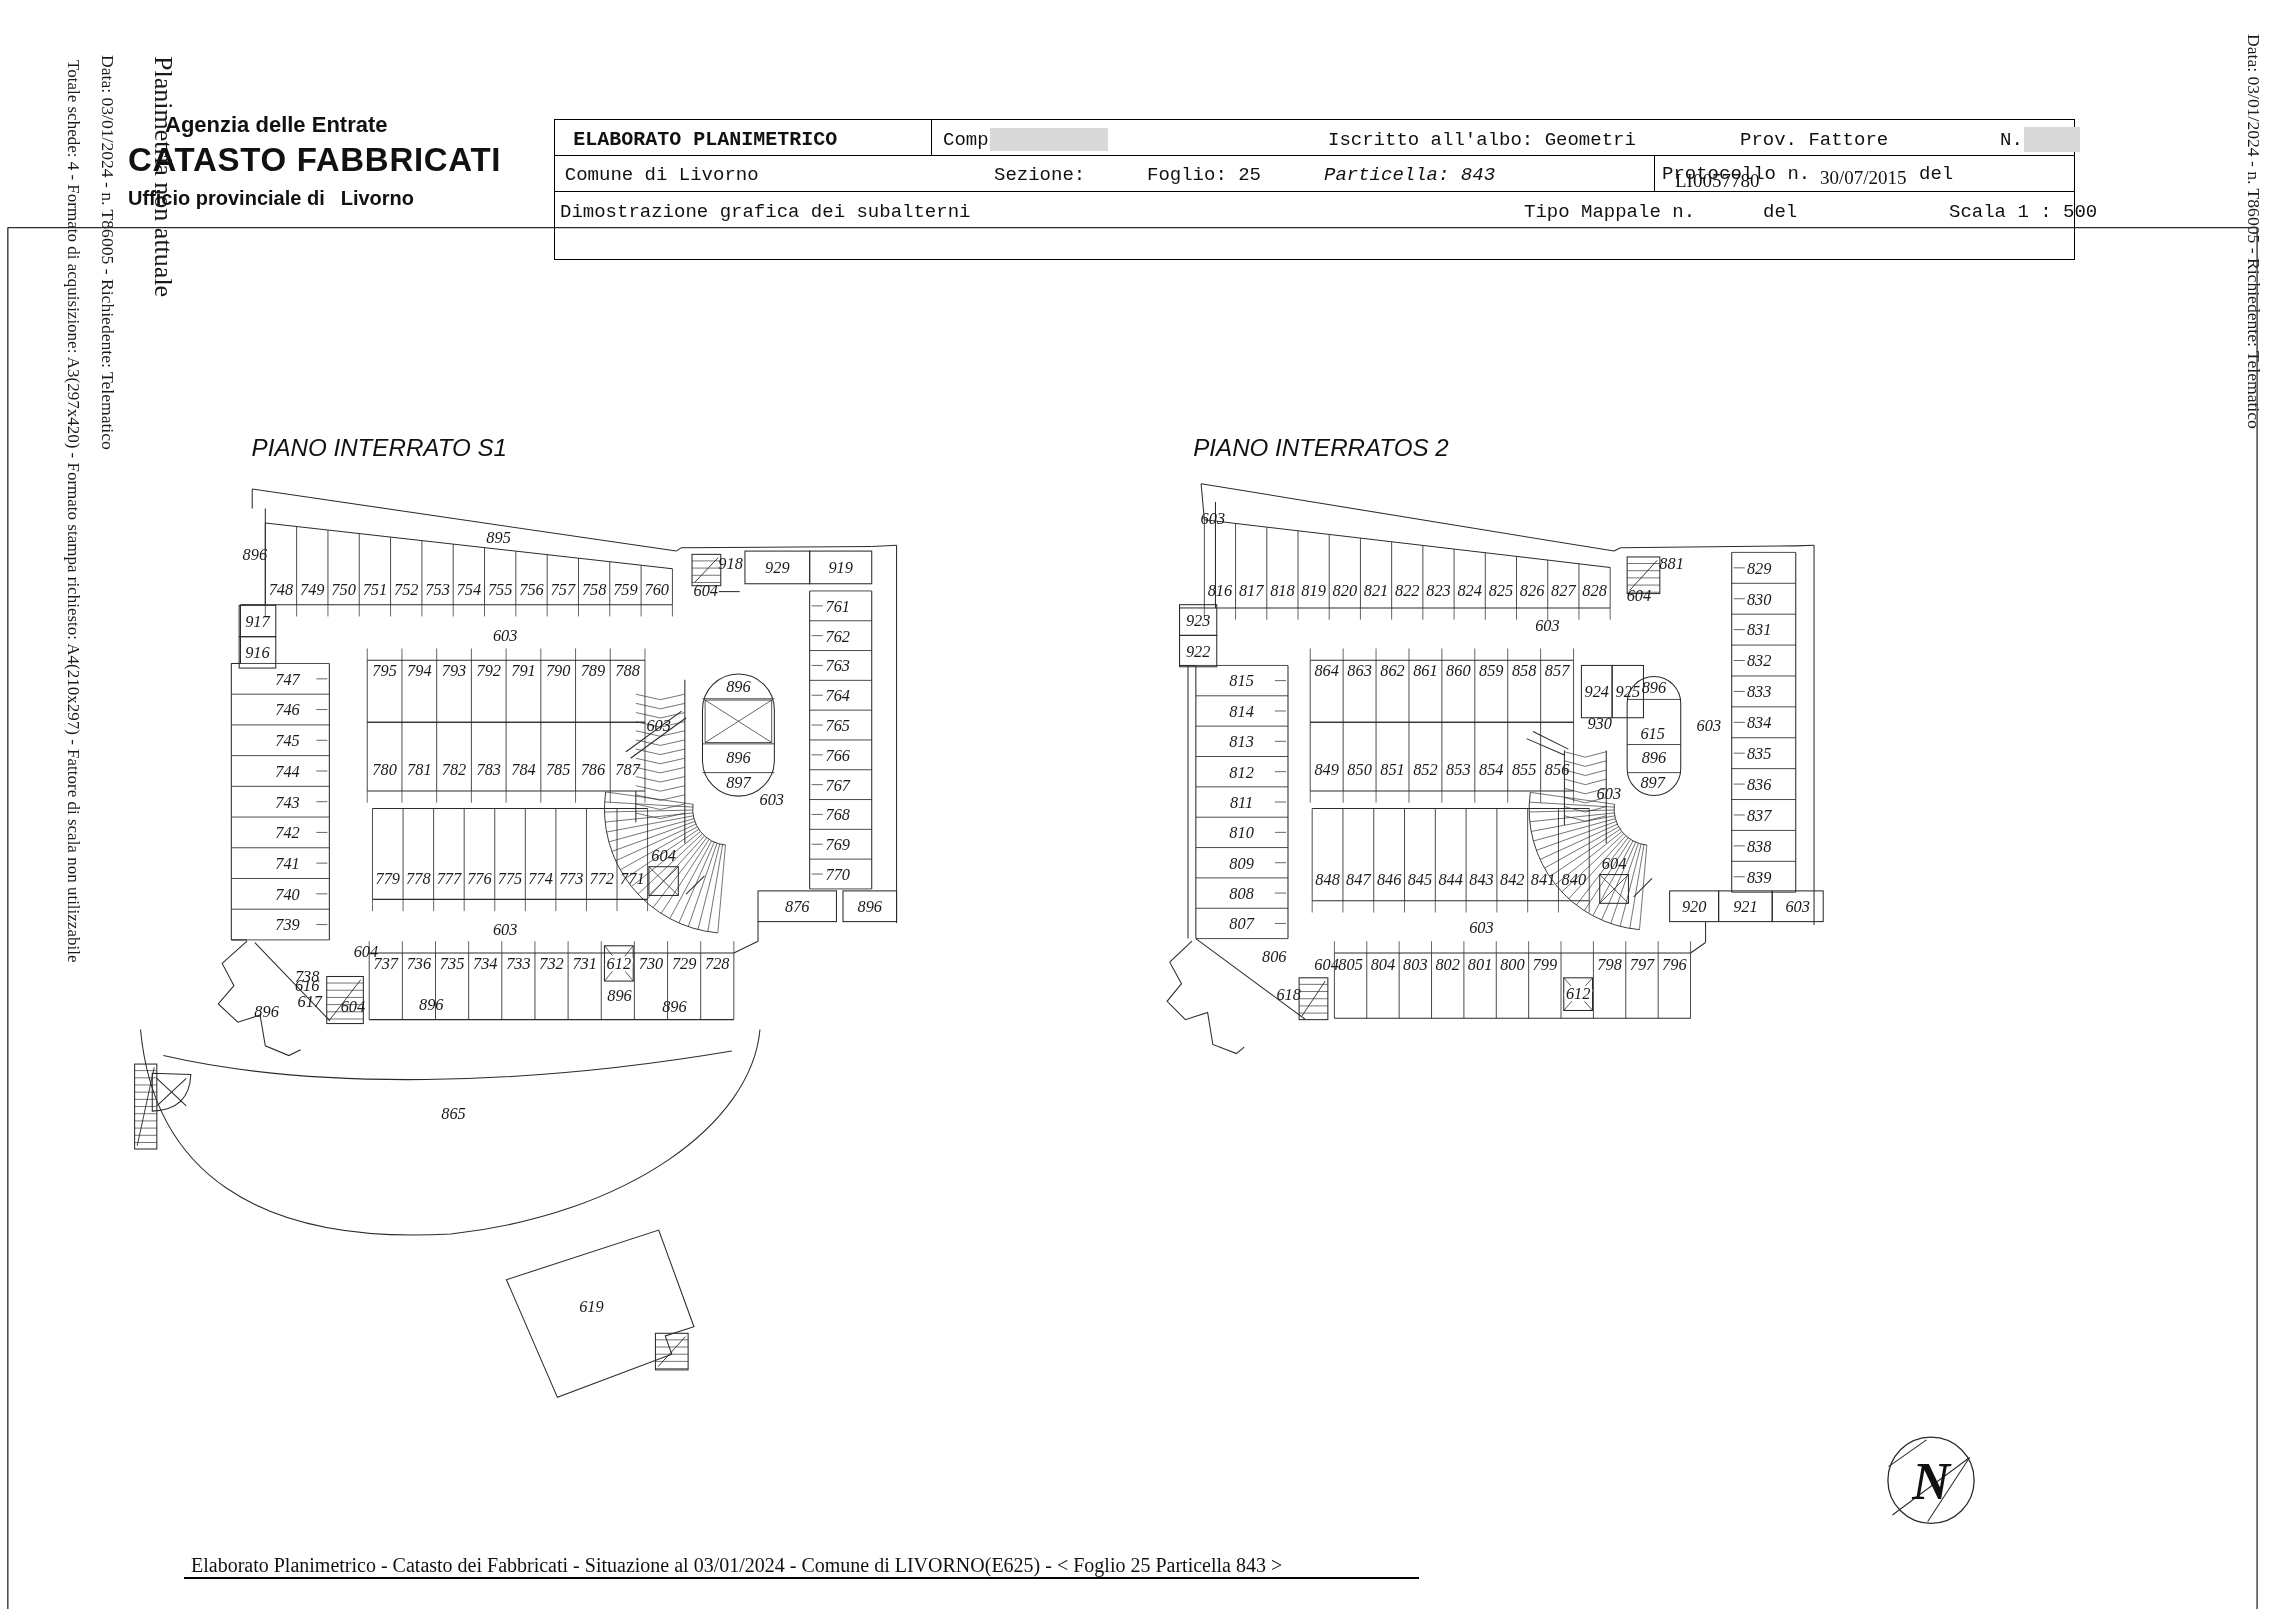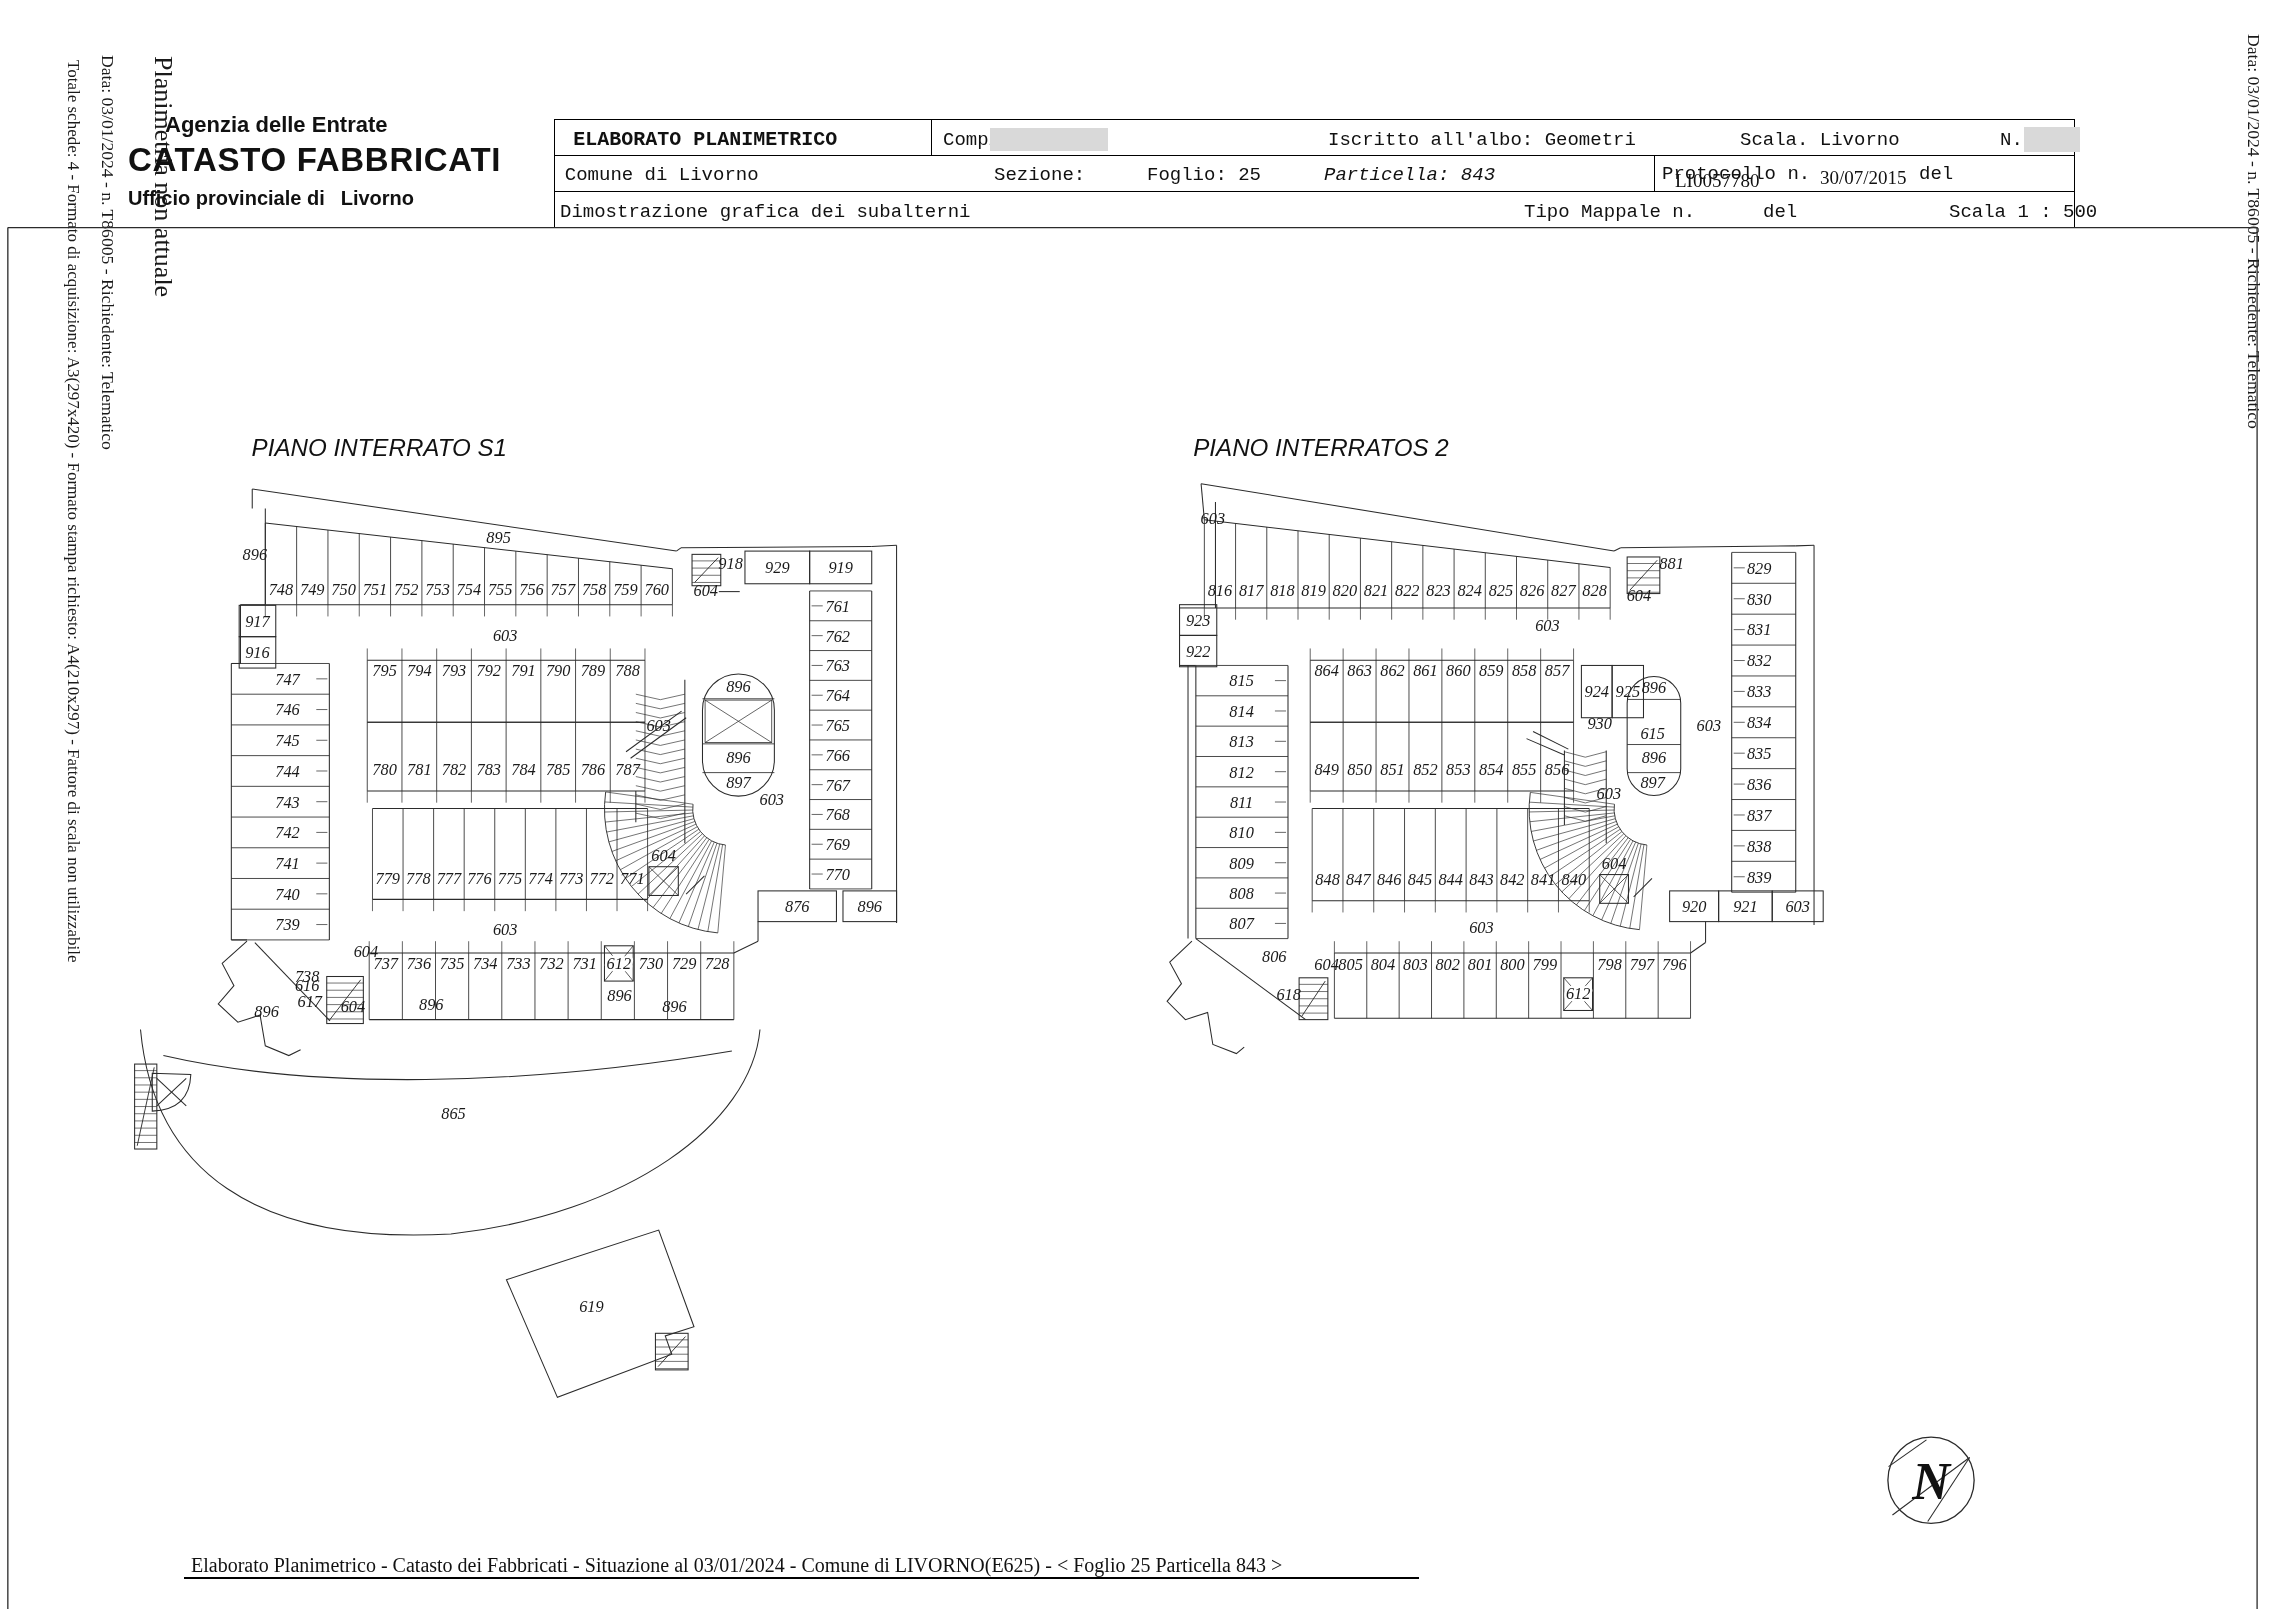--- a/index.html
+++ b/index.html
@@ -7,21 +7,21 @@
         font-family:"Liberation Serif",serif;color:#111;}
   .abs{position:absolute;white-space:nowrap;}
   
   .vtext{position:absolute;writing-mode:vertical-rl;white-space:nowrap;
          font-family:"Liberation Serif",serif;color:#1a1a1a;}
   
   .logo1{font-family:"Liberation Sans",sans-serif;font-weight:bold;font-size:22px;}
   .logo2{font-family:"Liberation Sans",sans-serif;font-weight:bold;font-size:33px;letter-spacing:0.7px;}
   .logo3{font-family:Liberation Sans, sans-serif;font-weight:bold;font-size:20px;display:flex;gap:16px;}
   
-  .htable{position:absolute;left:554px;top:119px;width:1521px;height:109px;
+  .htable{position:absolute;left:554px;top:119px;width:1521px;height:141px;
           border:1.3px solid #000;box-sizing:border-box;font-family:"Liberation Mono",monospace;
           font-size:19px;}
   .hline{position:absolute;left:0;width:100%;height:1.3px;background:#000;}
   .vline{position:absolute;width:1.3px;background:#000;}
   .tcell{position:absolute;white-space:nowrap;}
   .ttitle{font-weight:bold;font-size:20px;}
   .redact{position:absolute;background:#d9d9d9;}
   .serifcell{font-family:"Liberation Serif",serif;}
   .footer{position:absolute;left:191px;top:1554px;font-size:20px;font-family:Liberation Serif, serif;}
   .fline{position:absolute;left:184px;top:1577px;width:1235px;height:2px;background:#000;}
@@ -50,21 +50,21 @@
   <div class="htable">
     <div class="hline" style="top:35px;"></div>
     <div class="hline" style="top:71px;"></div>
     <div class="vline" style="left:376px;top:0;height:35px;"></div>
     <div class="vline" style="left:1099px;top:35px;height:36px;"></div>
 
     <div class="tcell ttitle" style="left:18.3px;top:7.8px;">ELABORATO PLANIMETRICO</div>
     <div class="tcell" style="left:388px;top:9.2px;">Compilato da:</div>
     <div class="redact" style="left:435px;top:7.8px;width:118px;height:23.5px;"></div>
     <div class="tcell" style="left:773px;top:9.2px;">Iscritto all'albo: Geometri</div>
-    <div class="tcell" style="left:1185px;top:9.2px;">Scala. Livorno</div>
+    <div class="tcell" style="left:1185px;top:9.2px;">Prov. Fattore</div>
     <div class="tcell" style="left:1445px;top:9.2px;">N.</div>
     <div class="redact" style="left:1469px;top:6.5px;width:56px;height:25px;"></div>
 
     <div class="tcell" style="left:9.8px;top:44px;">Comune di Livorno</div>
     <div class="tcell" style="left:439px;top:44px;">Sezione:</div>
     <div class="tcell" style="left:592px;top:44px;">Foglio: 25</div>
     <div class="tcell" style="left:769px;top:44px;font-style:italic;">Particella: 843</div>
     <div class="tcell" style="left:1107px;top:43px;">Protocollo n.</div>
     <div class="tcell serifcell" style="left:1120px;top:50px;">LI0057780</div>
     <div class="tcell serifcell" style="left:1265px;top:47px;">30/07/2015</div>

